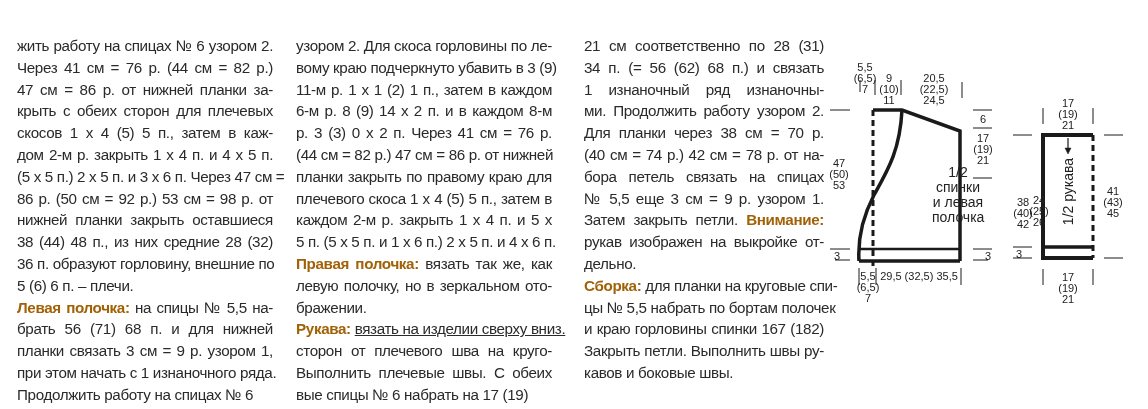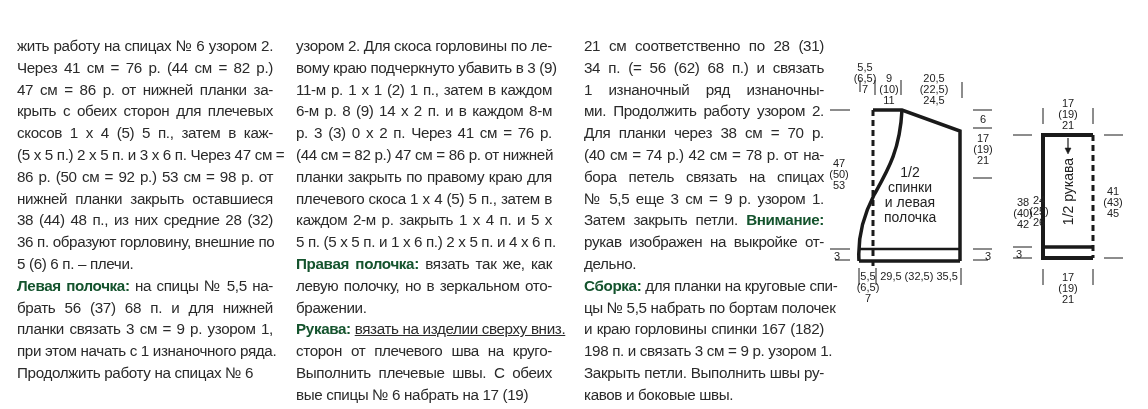--- a/index.html
+++ b/index.html
@@ -9,45 +9,46 @@
   }
   .col {
     position: absolute; top: 35px;
     font-family: "Liberation Sans", sans-serif;
     font-size: 15.2px; line-height: 21.8px;
     text-align: justify; letter-spacing: -0.35px;
     font-stretch: condensed;
   }
   .col .ln { display: block; white-space: nowrap; text-align-last: justify; }
   .col .ln.last { text-align-last: left; }
-  .col b { font-weight: bold; color: #14532d; }
+  .col b { font-weight: bold; color: #a16207; }
   .col u { text-decoration: underline; margin-top: 48px; }
   #col1 { left: 17px; width: 256px; }
   #col2 { left: 296px; width: 256px; }
   #col3 { left: 576px; width: 240px; margin-left: 8px; }
   .diagram { position: absolute; left: 0; top: 0; }
   .dl { position: absolute; font-family: "Liberation Sans", sans-serif; font-size: 11px; line-height: 11px; color: #222; text-align: center; }
 </style>
 </head>
 <body>
 
 <div id="col1" class="col">
     <span class="ln"><span>жить работу на спицах № 6 узором 2.</span></span>
     <span class="ln"><span>Через 41 см = 76 р. (44 см = 82 р.)</span></span>
     <span class="ln"><span>47 см = 86 р. от нижней планки за-</span></span>
     <span class="ln"><span>крыть с обеих сторон для плечевых</span></span>
     <span class="ln"><span>скосов 1 х 4 (5) 5 п., затем в каж-</span></span>
+    <span class="ln"><span>дом 2-м р. закрыть 1 х 4 п. и 4 х 5 п.</span></span>
     <span class="ln"><span>(5 х 5 п.) 2 х 5 п. и 3 х 6 п. Через 47 см =</span></span>
     <span class="ln"><span>86 р. (50 см = 92 р.) 53 см = 98 р. от</span></span>
     <span class="ln"><span>нижней планки закрыть оставшиеся</span></span>
     <span class="ln"><span>38 (44) 48 п., из них средние 28 (32)</span></span>
     <span class="ln"><span>36 п. образуют горловину, внешние по</span></span>
     <span class="ln last"><span>5 (6) 6 п. – плечи.</span></span>
     <span class="ln"><b>Левая полочка:</b><span> на спицы № 5,5 на-</span></span>
-    <span class="ln"><span>брать 56 (37) 68 п. и для нижней</span></span>
+    <span class="ln"><span>брать 56 (71) 68 п. и для нижней</span></span>
     <span class="ln"><span>планки связать 3 см = 9 р. узором 1,</span></span>
     <span class="ln"><span>при этом начать с 1 изнаночного ряда.</span></span>
     <span class="ln last"><span>Продолжить работу на спицах № 6</span></span>
   </div>
 <div id="col2" class="col">
     <span class="ln"><span>узором 2. Для скоса горловины по ле-</span></span>
     <span class="ln"><span>вому краю подчеркнуто убавить в 3 (9)</span></span>
     <span class="ln"><span>11-м р. 1 х 1 (2) 1 п., затем в каждом</span></span>
     <span class="ln"><span>6-м р. 8 (9) 14 х 2 п. и в каждом 8-м</span></span>
     <span class="ln"><span>р. 3 (3) 0 х 2 п. Через 41 см = 76 р.</span></span>
@@ -72,21 +73,20 @@
     <span class="ln"><span>Для планки через 38 см = 70 р.</span></span>
     <span class="ln"><span>(40 см = 74 р.) 42 см = 78 р. от на-</span></span>
     <span class="ln"><span>бора петель связать на спицах</span></span>
     <span class="ln"><span>№ 5,5 еще 3 см = 9 р. узором 1.</span></span>
     <span class="ln"><span>Затем закрыть петли. </span><b>Внимание:</b></span>
     <span class="ln"><span>рукав изображен на выкройке от-</span></span>
     <span class="ln last"><span>дельно.</span></span>
     <span class="ln"><b>Сборка:</b><span> для планки на круговые спи-</span></span>
     <span class="ln"><span>цы № 5,5 набрать по бортам полочек</span></span>
     <span class="ln"><span>и краю горловины спинки 167 (182)</span></span>
-    <span class="ln"><span>198 п. и связать 3 см = 9 р. узором 1.</span></span>
     <span class="ln"><span>Закрыть петли. Выполнить швы ру-</span></span>
     <span class="ln last"><span>кавов и боковые швы.</span></span>
   </div>
 
 <svg class="diagram" width="1148" height="409">
   <g stroke="#1a1a1a" fill="none">
 
     <path d="M873 110 L902 110 L960 131 L960 261" stroke-width="3.5"></path>
 
     <path d="M902 110 C 900 150, 888 170, 874 195 C 860 222, 858 245, 859 261" stroke-width="3.5"></path>
@@ -170,21 +170,21 @@
   <div>26</div>
 </div>
 <div class="dl" style="left:832px;top:251px;width:10px;">3</div>
 <div class="dl" style="left:983px;top:251px;width:10px;">3</div>
 <div class="dl" style="left:856px;top:271px;width:24px;">
   <div>5,5</div>
   <div>(6,5)</div>
   <div>7</div>
 </div>
 <div class="dl" style="left:878px;top:271px;width:82px;white-space:nowrap;">29,5 (32,5) 35,5</div>
-<div class="dl" style="left:884px;top:165px;width:52px;font-size:14px;line-height:15px;">
+<div class="dl" style="left:932px;top:165px;width:52px;font-size:14px;line-height:15px;">
   <div>1/2</div>
   <div>спинки</div>
   <div>и левая</div>
   <div>полочка</div>
 </div>
 
 <div class="dl" style="left:1056px;top:98px;width:24px;">
   <div>17</div>
   <div>(19)</div>
   <div>21</div>

